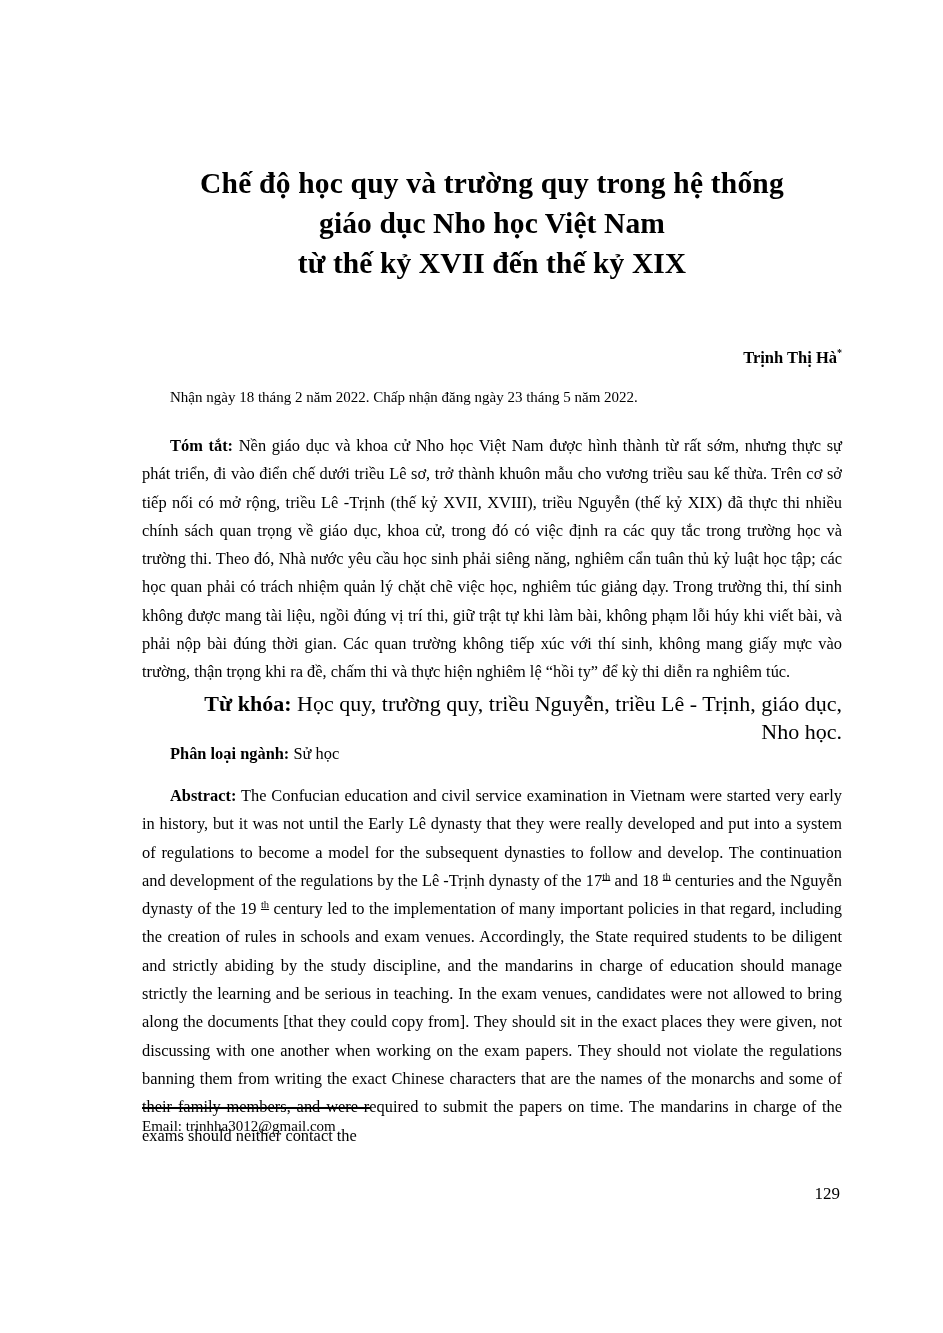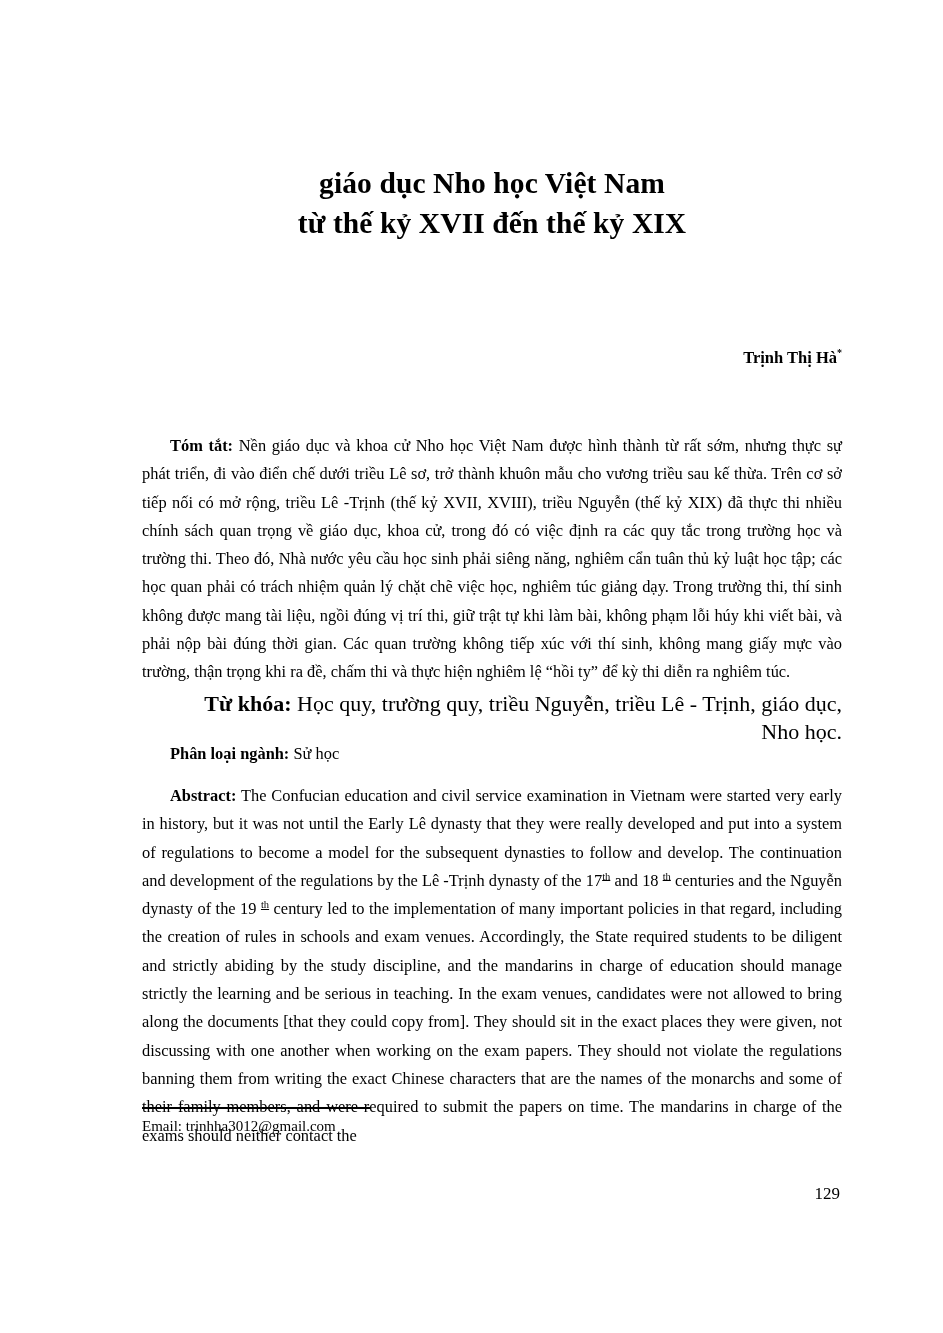--- a/index.html
+++ b/index.html
@@ -154,26 +154,28 @@
     text-align: right;
     font-size: 17px;
   }
 </style>
 </head>
 <body>
 
 <div class="page">
 
   <div class="title-block">
+    <div class="title-line l1">Chế độ học quy và trường quy trong hệ thống</div>
     <div class="title-line">giáo dục Nho học Việt Nam</div>
     <div class="title-line">từ thế kỷ XVII đến thế kỷ XIX</div>
   </div>
 
   <div class="author-block"><span>Trịnh Thị Hà</span><span class="sup">*</span></div>
 
+  <div class="dateline">Nhận ngày 18 tháng 2 năm 2022. Chấp nhận đăng ngày 23 tháng 5 năm 2022.</div>
 
   <div class="abs-vi"><span class="lead">Tóm tắt:</span> <span>Nền giáo dục và khoa cử Nho học Việt Nam được hình thành từ rất sớm, nhưng thực sự phát triển, đi vào điển chế dưới triều Lê sơ, trở thành khuôn mẫu cho vương triều sau kế thừa. Trên cơ sở tiếp nối có mở rộng, triều Lê -Trịnh (thế kỷ XVII, XVIII), triều Nguyễn (thế kỷ XIX) đã thực thi nhiều chính sách quan trọng về giáo dục, khoa cử, trong đó có việc định ra các quy tắc trong trường học và trường thi. Theo đó, Nhà nước yêu cầu học sinh phải siêng năng, nghiêm cẩn tuân thủ kỷ luật học tập; các học quan phải có trách nhiệm quản lý chặt chẽ việc học, nghiêm túc giảng dạy. Trong trường thi, thí sinh không được mang tài liệu, ngồi đúng vị trí thi, giữ trật tự khi làm bài, không phạm lỗi húy khi viết bài, và phải nộp bài đúng thời gian. Các quan trường không tiếp xúc với thí sinh, không mang giấy mực vào trường, thận trọng khi ra đề, chấm thi và thực hiện nghiêm lệ “hồi ty” để kỳ thi diễn ra nghiêm túc.</span></div>
 
   <div class="keywords"><span class="lead">Từ khóa:</span> <span>Học quy, trường quy, triều Nguyễn, triều Lê - Trịnh, giáo dục, Nho học.</span></div>
 
   <div class="classification"><span class="lead">Phân loại ngành:</span> <span>Sử học</span></div>
 
   <div class="abs-en"><span class="lead">Abstract:</span> <span>The Confucian education and civil service examination in Vietnam were started very early in history, but it was not until the Early Lê dynasty that they were really developed and put into a system of regulations to become a model for the subsequent dynasties to follow and develop. The continuation and development of the regulations by the Lê -Trịnh dynasty of the 17</span><sup>th</sup><span> and 18 </span><sup>th</sup><span> centuries and the Nguyễn dynasty of the 19 </span><sup>th</sup><span> century led to the implementation of many important policies in that regard, including the creation of rules in schools and exam venues. Accordingly, the State required students to be diligent and strictly abiding by the study discipline, and the mandarins in charge of education should manage strictly the learning and be serious in teaching. In the exam venues, candidates were not allowed to bring along the documents [that they could copy from]. They should sit in the exact places they were given, not discussing with one another when working on the exam papers. They should not violate the regulations banning them from writing the exact Chinese characters that are the names of the monarchs and some of their family members, and were required to submit the papers on time. The mandarins in charge of the exams should neither contact the</span></div>
 
   <div class="fn-rule"></div>

